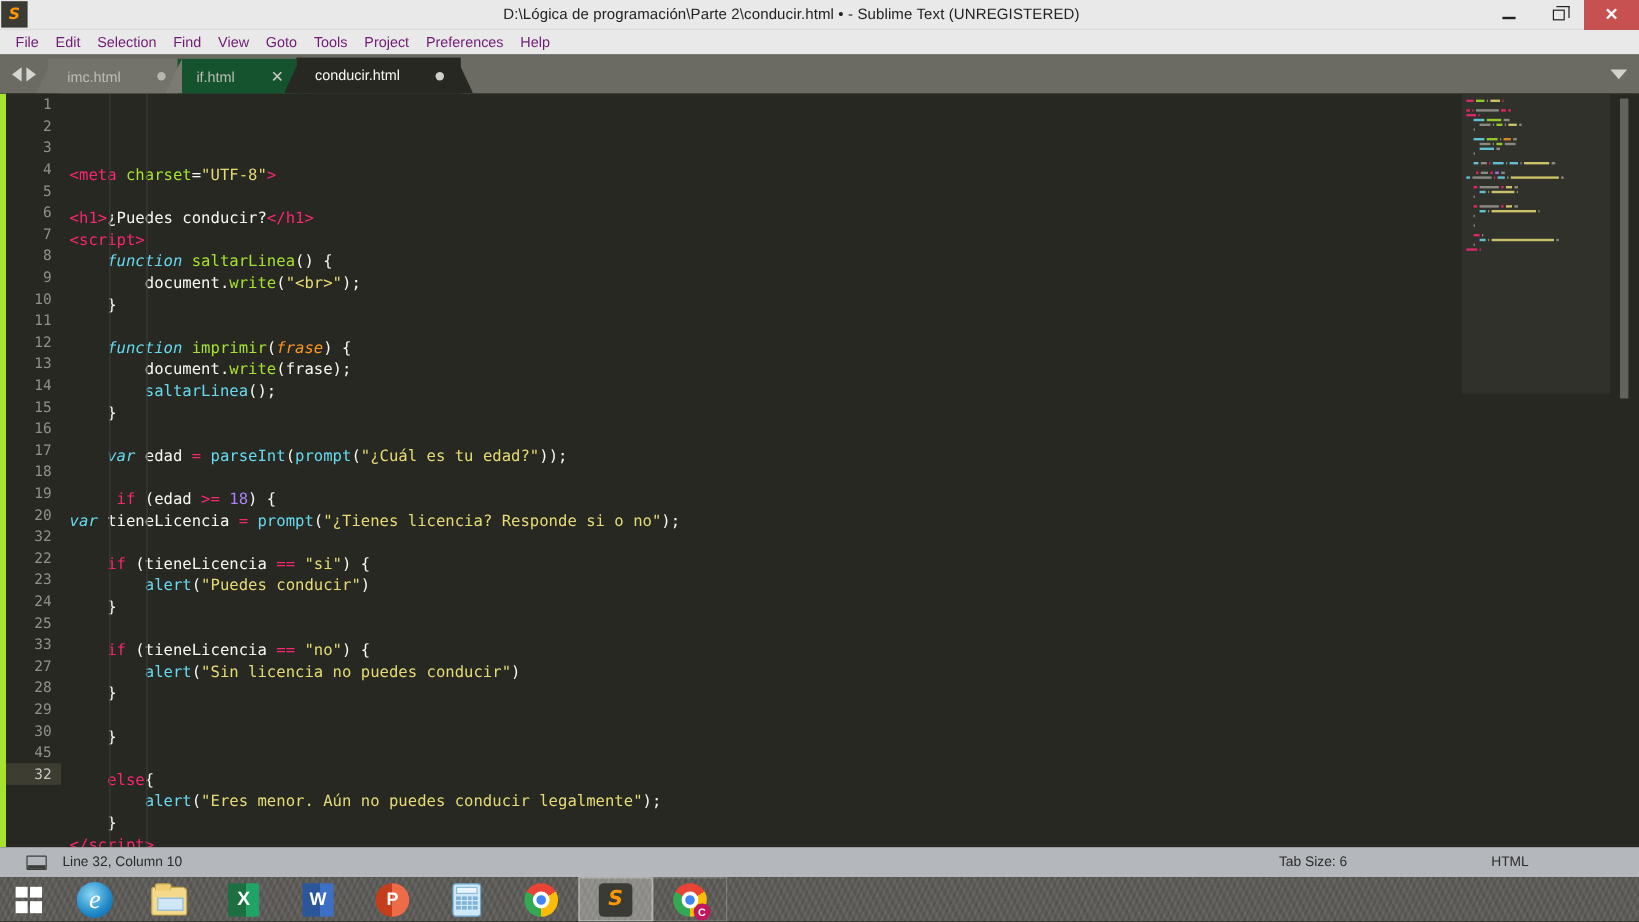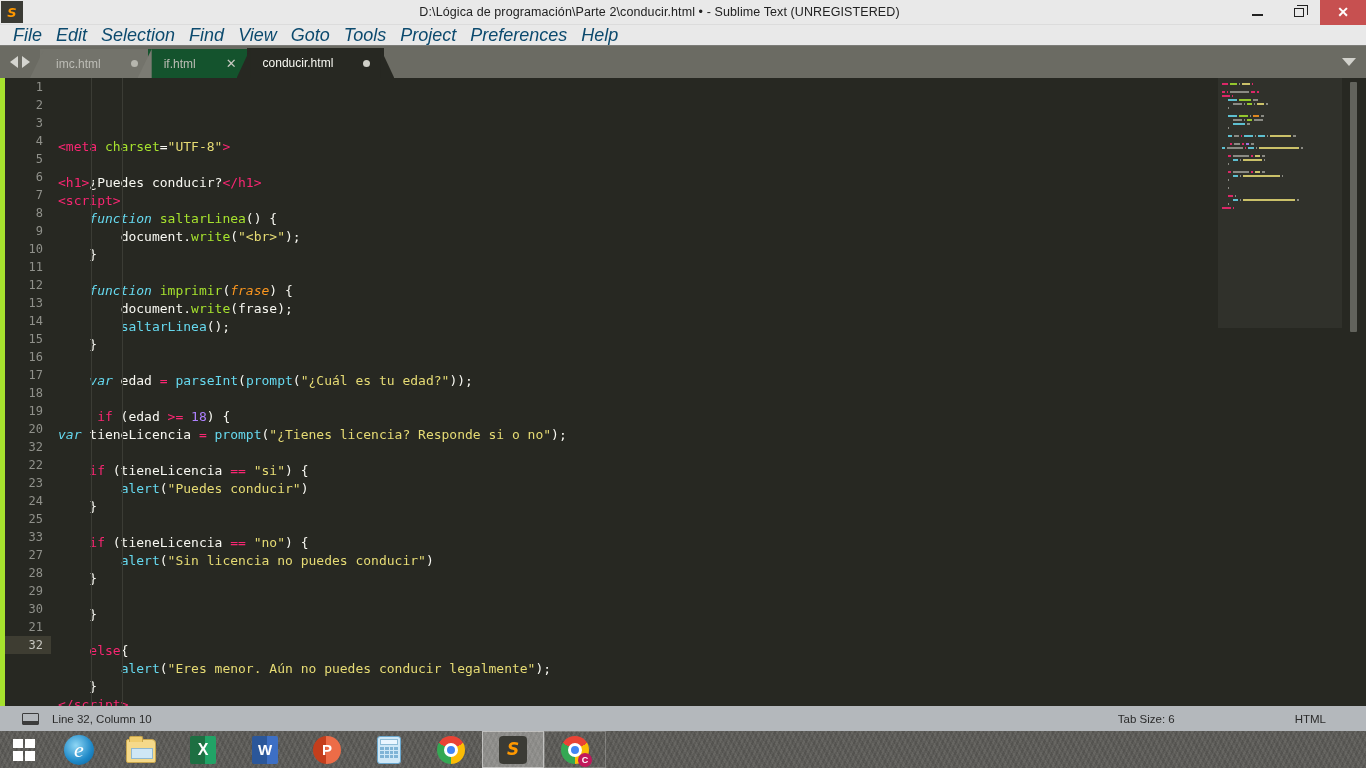--- a/index.html
+++ b/index.html
@@ -48,21 +48,21 @@
   .wc-close { background: #c75050; width: 46px; }
   .wc-close span { color:#fff; font-size:14px; font-weight:bold; line-height:1; }
 
   
   .menubar {
     position: absolute; left:0; top: 25px; width: 1366px; height: 21px;
     background: #e9e9e9; display: flex; align-items: center;
     padding-left: 6px; border-bottom: 1px solid #7c7c78;
   }
   .menu-item {
-    font-size: 18px; color: #0c4a6e; padding: 1px 7px; cursor: default; font-style: italic;
+    font-size: 12px; color: #701a75; padding: 1px 7px; cursor: default;
   }
 
   
   .tabbar {
     position: absolute; left: 0; top: 46px; width: 1366px; height: 32px;
     background: #6b6b63; display: flex; align-items: flex-end;
   }
   .tab-navarrows {
     width: 40px; height: 32px; display:flex; align-items:center;
     justify-content:center; gap: 4px; flex:none;
@@ -196,21 +196,21 @@
     width: 17px; height: 12px; border: 1.5px solid #3c3c3c;
     border-radius: 1px; margin-left: 22px; position: relative; flex:none;
   }
   .sb-panel-icon::after {
     content:""; position:absolute; left:0; right:0; bottom:0; height:3px;
     background:#3c3c3c;
   }
   .sb-linecol { margin-left: 13px; }
   .sb-spacer { flex: 1; }
   .sb-tabsize { margin-right: 120px; }
-  .sb-syntax { margin-right: 40px; }
+  .sb-syntax { margin-right: 92px; }
 
   
   .taskbar {
     position: absolute; left:0; top: 731px; width: 1366px; height: 37px;
     background: #5c5b57;
     background-image:
       repeating-linear-gradient(115deg, rgba(255,255,255,.035) 0 2px, rgba(0,0,0,.05) 2px 4px),
       repeating-linear-gradient(62deg, rgba(255,255,255,.03) 0 3px, rgba(0,0,0,.04) 3px 6px);
     display: flex; align-items: center;
   }
@@ -378,21 +378,21 @@
         <div class="gl">32</div>
         <div class="gl">22</div>
         <div class="gl">23</div>
         <div class="gl">24</div>
         <div class="gl">25</div>
         <div class="gl">33</div>
         <div class="gl">27</div>
         <div class="gl">28</div>
         <div class="gl">29</div>
         <div class="gl">30</div>
-        <div class="gl">21</div>
+        <div class="gl">45</div>
         <div class="gl current">32</div>
       </div>
     <div class="code" id="code">
       <div class="indent-guide" style="left:40px"></div>
       <div class="indent-guide" style="left:71px"></div>
     <div class="ln"><span class="t-tag">&lt;meta</span><span class="t-plain"> </span><span class="t-attr">charset</span><span class="t-plain">=</span><span class="t-str">"UTF-8"</span><span class="t-tag">&gt;</span></div><div class="ln">&nbsp;</div><div class="ln"><span class="t-tag">&lt;h1</span><span class="t-tag">&gt;</span><span class="t-plain">¿Puedes conducir?</span><span class="t-tag">&lt;/h1</span><span class="t-tag">&gt;</span></div><div class="ln"><span class="t-tag">&lt;script</span><span class="t-tag">&gt;</span></div><div class="ln"><span class="t-plain">    </span><span class="t-kw-i">function</span><span class="t-plain"> </span><span class="t-fn">saltarLinea</span><span class="t-punct">() {</span></div><div class="ln"><span class="t-plain">        </span><span class="t-obj">document</span><span class="t-punct">.</span><span class="t-fn">write</span><span class="t-punct">(</span><span class="t-str">"&lt;br&gt;"</span><span class="t-punct">);</span></div><div class="ln"><span class="t-plain">    }</span></div><div class="ln">&nbsp;</div><div class="ln"><span class="t-plain">    </span><span class="t-kw-i">function</span><span class="t-plain"> </span><span class="t-fn">imprimir</span><span class="t-punct">(</span><span class="t-param">frase</span><span class="t-punct">) {</span></div><div class="ln"><span class="t-plain">        </span><span class="t-obj">document</span><span class="t-punct">.</span><span class="t-fn">write</span><span class="t-punct">(frase);</span></div><div class="ln"><span class="t-plain">        </span><span class="t-builtin">saltarLinea</span><span class="t-punct">();</span></div><div class="ln"><span class="t-plain">    }</span></div><div class="ln">&nbsp;</div><div class="ln"><span class="t-plain">    </span><span class="t-kw-i">var</span><span class="t-plain"> edad </span><span class="t-op">=</span><span class="t-plain"> </span><span class="t-builtin">parseInt</span><span class="t-punct">(</span><span class="t-builtin">prompt</span><span class="t-punct">(</span><span class="t-str">"¿Cuál es tu edad?"</span><span class="t-punct">));</span></div><div class="ln">&nbsp;</div><div class="ln"><span class="t-plain">     </span><span class="t-kw">if</span><span class="t-plain"> (edad </span><span class="t-op">&gt;=</span><span class="t-plain"> </span><span class="t-num">18</span><span class="t-punct">) {</span></div><div class="ln"><span class="t-kw-i">var</span><span class="t-plain"> tieneLicencia </span><span class="t-op">=</span><span class="t-plain"> </span><span class="t-builtin">prompt</span><span class="t-punct">(</span><span class="t-str">"¿Tienes licencia? Responde si o no"</span><span class="t-punct">);</span></div><div class="ln">&nbsp;</div><div class="ln"><span class="t-plain">    </span><span class="t-kw">if</span><span class="t-plain"> (tieneLicencia </span><span class="t-op">==</span><span class="t-plain"> </span><span class="t-str">"si"</span><span class="t-punct">) {</span></div><div class="ln"><span class="t-plain">        </span><span class="t-builtin">alert</span><span class="t-punct">(</span><span class="t-str">"Puedes conducir"</span><span class="t-punct">)</span></div><div class="ln"><span class="t-plain">    }</span></div><div class="ln">&nbsp;</div><div class="ln"><span class="t-plain">    </span><span class="t-kw">if</span><span class="t-plain"> (tieneLicencia </span><span class="t-op">==</span><span class="t-plain"> </span><span class="t-str">"no"</span><span class="t-punct">) {</span></div><div class="ln"><span class="t-plain">        </span><span class="t-builtin">alert</span><span class="t-punct">(</span><span class="t-str">"Sin licencia no puedes conducir"</span><span class="t-punct">)</span></div><div class="ln"><span class="t-plain">    }</span></div><div class="ln">&nbsp;</div><div class="ln"><span class="t-plain">    }</span></div><div class="ln">&nbsp;</div><div class="ln"><span class="t-plain">    </span><span class="t-kw">else</span><span class="t-punct">{</span></div><div class="ln"><span class="t-plain">        </span><span class="t-builtin">alert</span><span class="t-punct">(</span><span class="t-str">"Eres menor. Aún no puedes conducir legalmente"</span><span class="t-punct">);</span></div><div class="ln"><span class="t-plain">    }</span></div><div class="ln"><span class="t-tag">&lt;/script</span><span class="t-tag">&gt;</span></div></div>
     <div class="minimap" id="minimap">
       <div class="minimap-viewport"></div>
     <div class="mm-row">
           <span class="mm-seg" style="width: 5.5px; background: rgb(249, 38, 114);"></span>

